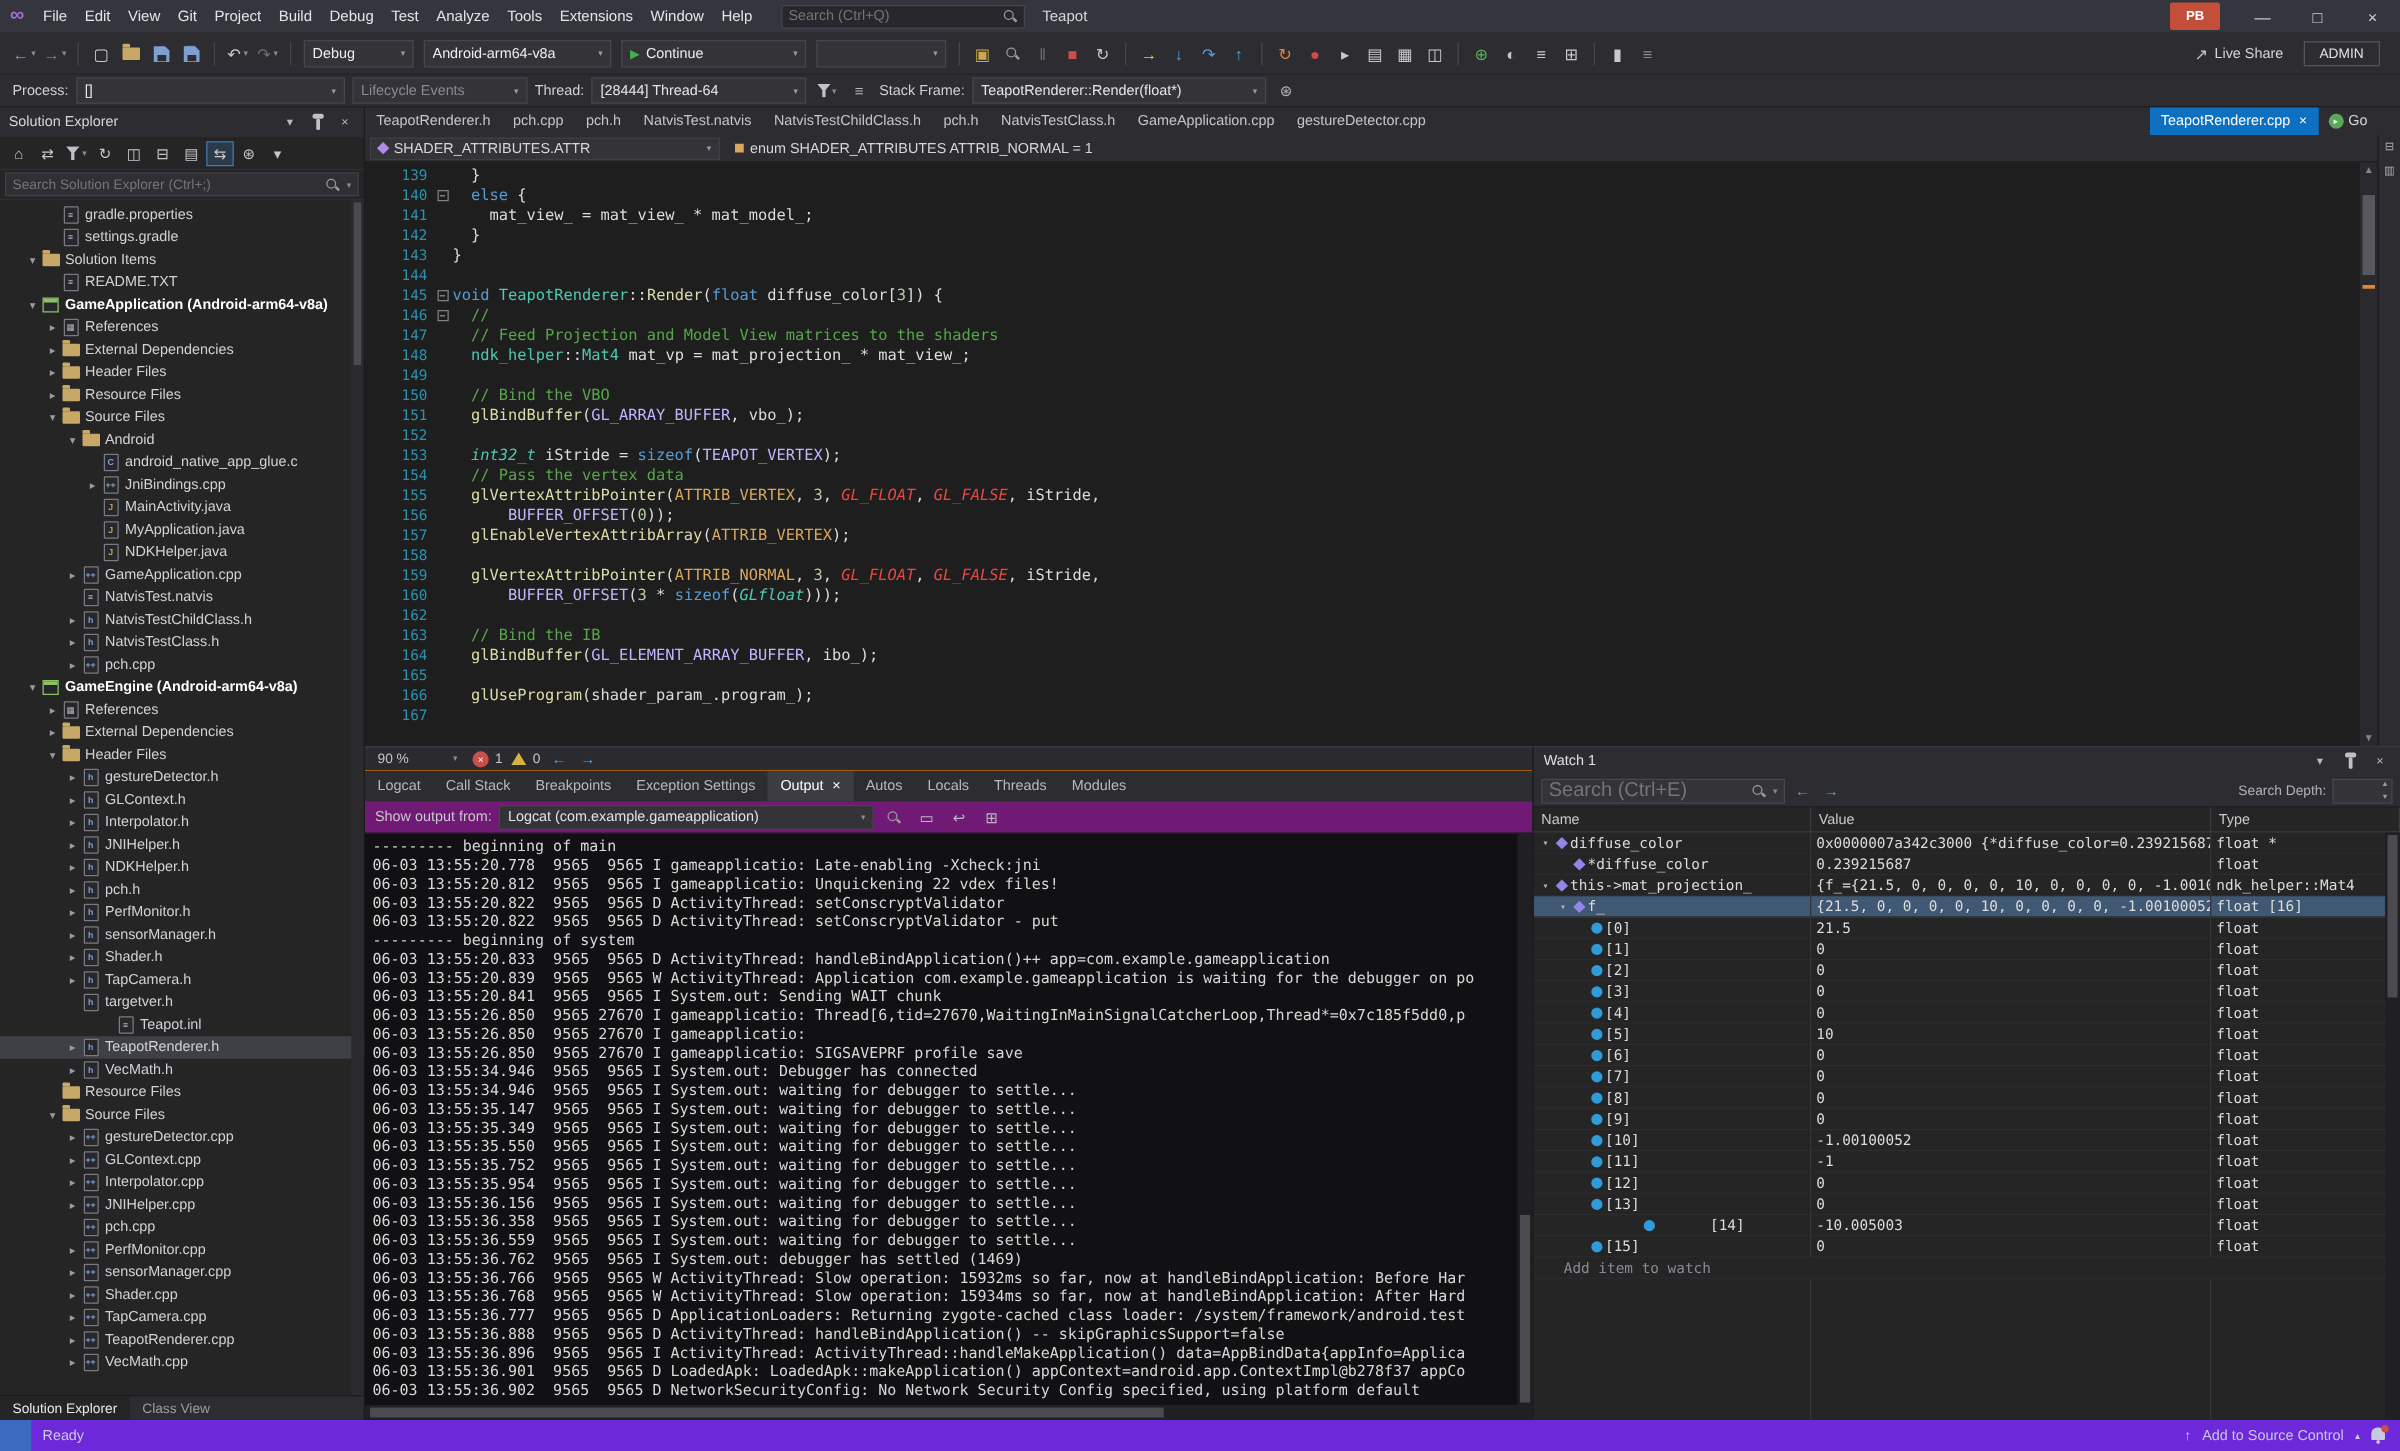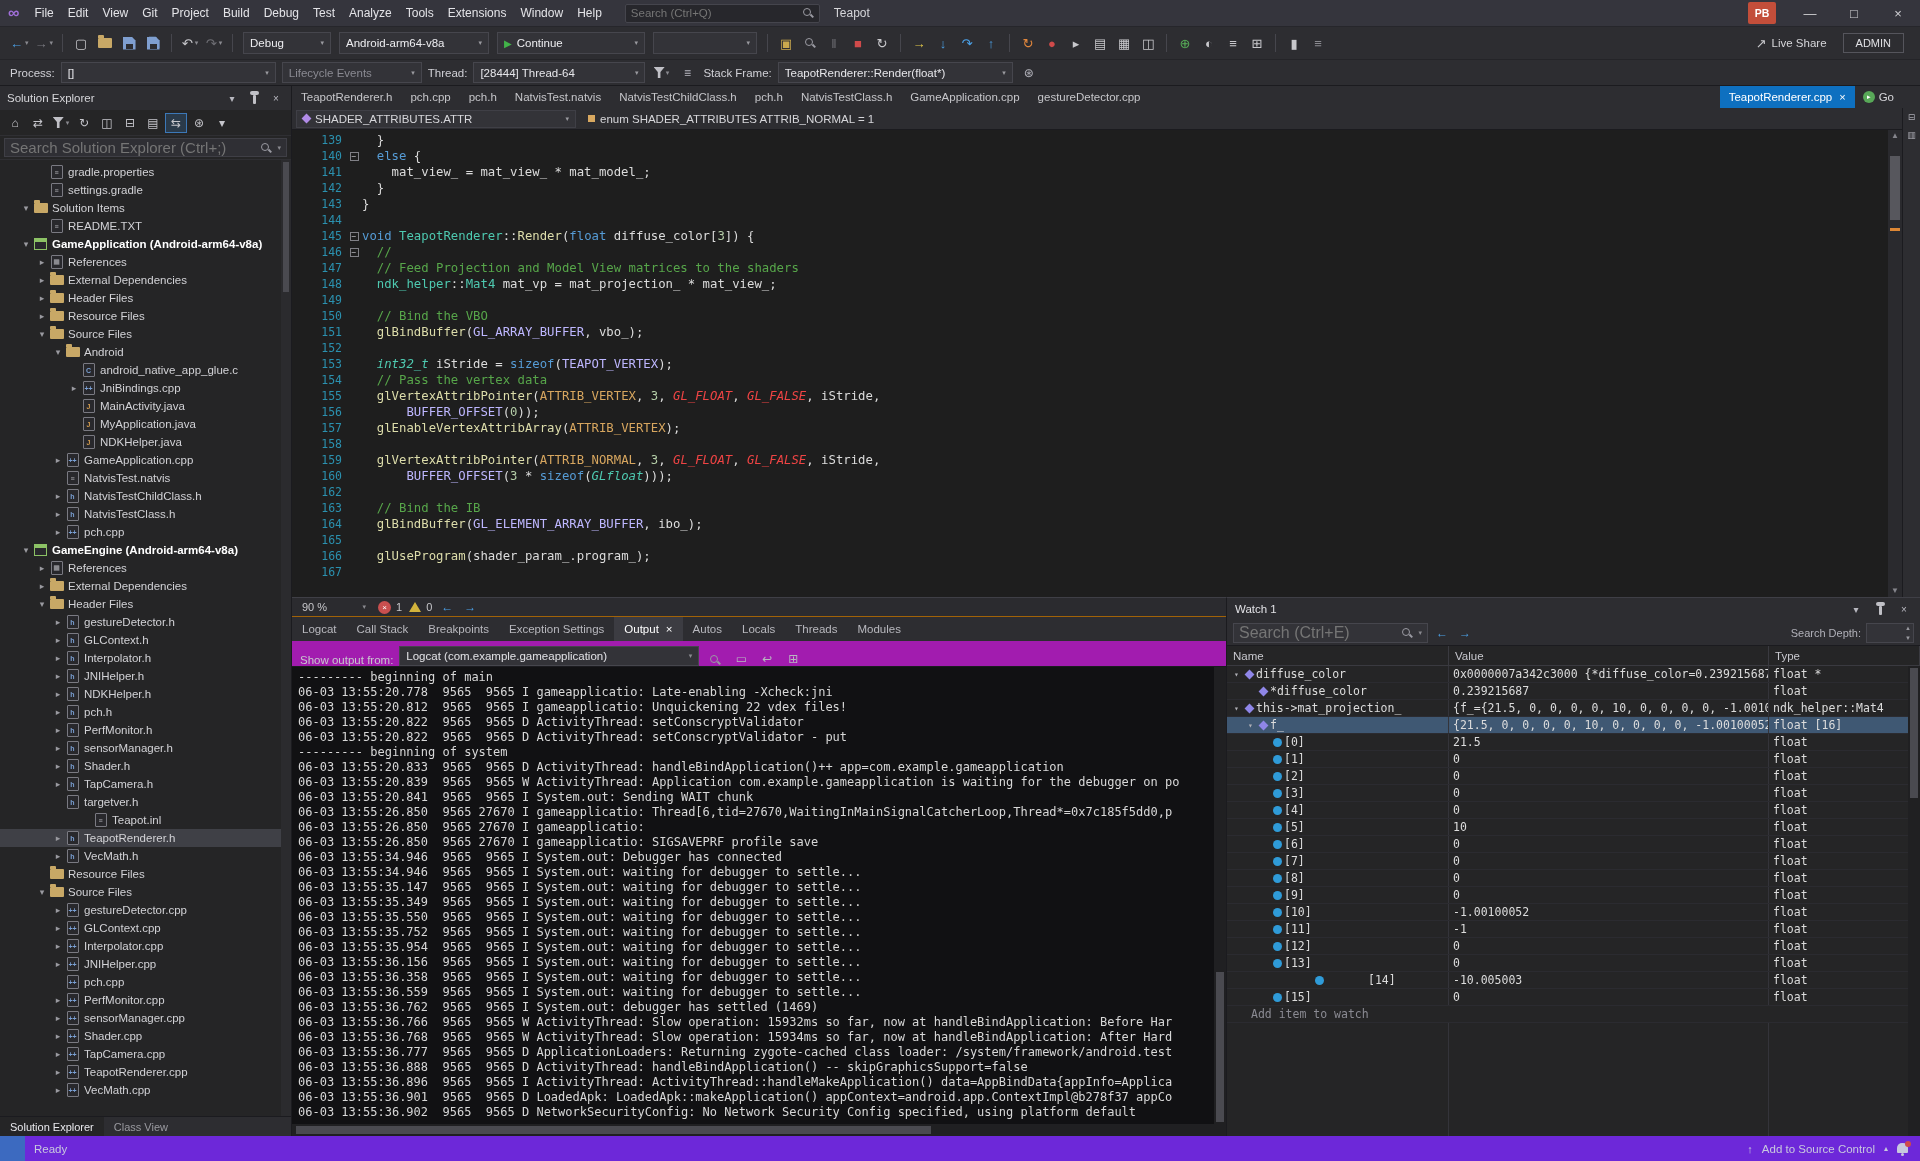--- a/index.html
+++ b/index.html
@@ -9,21 +9,21 @@
 
   
   .titlebar{height:27px;background:#35353d;display:flex;align-items:center;padding-left:8px;border-bottom:1px solid #26262b}
   .vs-logo{color:#a06fd8;font-size:16px;margin-right:8px;font-weight:bold}
   .menu-item{padding:3px 7px;font-size:12px;color:#e4e4e8}
   .qsearch{margin-left:16px;width:195px;height:19px;background:#27272c;border:1px solid #45454d;border-radius:2px;
            display:flex;align-items:center;padding:0 5px;color:#9a9aa2;font-size:11.5px}
   .qsearch input{flex:1;background:transparent;border:none;outline:none;color:#9a9aa2;font-size:11.5px;font-family:inherit}
   .sol-name{margin-left:14px;font-size:12px;color:#d6d6da}
   .tb-right{margin-left:auto;display:flex;align-items:center;height:100%}
-  .avatar{width:28px;height:22px;background:#c34e3a;color:#fff;font-size:10.5px;font-weight:bold;
+  .avatar{width:40px;height:22px;background:#c34e3a;color:#fff;font-size:10.5px;font-weight:bold;
           display:flex;align-items:center;justify-content:center;border-radius:2px;margin-right:12px}
   .win-btn{width:44px;height:26px;display:flex;align-items:center;justify-content:center;color:#d0d0d4;font-size:13px}
 
   
   .mag{position:relative;width:12px;height:12px;display:inline-block;color:#9a9aa2;flex:none}
   .mag::before{content:"";position:absolute;left:1px;top:1px;width:6px;height:6px;border:1.5px solid currentColor;border-radius:50%}
   .mag::after{content:"";position:absolute;left:8px;top:8px;width:4px;height:1.5px;background:currentColor;transform:rotate(45deg)}
   .folder-ic{width:14px;height:10px;background:#c8a866;position:relative;border-radius:1px;display:inline-block;flex:none}
   .folder-ic::before{content:"";position:absolute;top:-3px;left:0;width:6px;height:3px;background:#c8a866;border-radius:1px 1px 0 0}
   .floppy{width:13px;height:13px;background:#7f9fd0;clip-path:polygon(0 0,70% 0,100% 30%,100% 100%,0 100%);position:relative;display:inline-block}
@@ -68,21 +68,21 @@
   
   .sidebar{width:292px;min-width:292px;background:#252526;display:flex;flex-direction:column;border-right:1px solid #1b1b1f;position:relative}
   .se-header{height:24px;display:flex;align-items:center;padding:0 7px;background:#2d2d31;font-size:11.5px;color:#d6d6da;gap:6px}
   .se-header .ttl{flex:1}
   .se-hic{width:16px;text-align:center;color:#b8b8c0;font-size:10px;display:flex;justify-content:center}
   .se-tools{height:26px;display:flex;align-items:center;gap:1px;padding:0 4px;background:#252526;border-bottom:1px solid #2f2f33}
   .se-tool{width:22px;height:20px;display:flex;align-items:center;justify-content:center;color:#c6c6cc;font-size:12px;gap:1px}
   .se-tool.selected{border:1px solid #3c78b8;background:#2a3a4a}
   .se-search{height:24px;display:flex;align-items:center;border-bottom:1px solid #2f2f33;background:#252526;padding:0 4px}
   .se-search .box{flex:1;height:19px;background:#2f2f34;border:1px solid #3f3f46;display:flex;align-items:center;padding:0 5px;gap:4px}
-  .se-search input{flex:1;background:transparent;border:none;outline:none;color:#b4b4ba;font-size:15px;font-family:inherit}
+  .se-search input{flex:1;background:transparent;border:none;outline:none;color:#b4b4ba;font-size:11px;font-family:inherit}
   .tree{flex:1;overflow:hidden;padding-top:3px;position:relative}
   .tree-row{height:18px;display:flex;align-items:center;font-size:11.5px;color:#d2d2d6;white-space:nowrap}
   .tree-row.sel{background:#3f4046}
   .tw-exp{width:12px;font-size:9px;color:#9a9aa0;text-align:center;flex:none}
   .tw-ico{width:17px;flex:none;display:flex;justify-content:center;align-items:center}
   .fi{width:12px;height:14px;border:1px solid #7a7a82;border-radius:1px;background:#28282c;font-size:7px;
       display:flex;align-items:center;justify-content:center;font-weight:bold}
   .fi-cpp,.fi-h,.fi-c{color:#7aa0d4}
   .fi-java{color:#d09a4e}
   .fi-doc,.fi-ref,.fi-natvis,.fi-inl{color:#b0b0b6}
@@ -146,21 +146,21 @@
   .zoom-dd .lbl{flex:1}
   .err-dot{width:13px;height:13px;border-radius:50%;background:#c94f4f;color:#fff;font-size:8px;display:flex;align-items:center;justify-content:center;flex:none}
   .warn-tri{width:0;height:0;border-left:6px solid transparent;border-right:6px solid transparent;border-bottom:10px solid #d2b33c;flex:none}
   .cnt{font-size:11px;color:#c6c6ca;margin-left:-2px}
   .znav{color:#4ba1e8;font-size:12px;padding:0 2px}
 
   .output-panel{flex:1;display:flex;flex-direction:column;background:#252526;position:relative;min-height:0}
   .out-tabs{height:24px;display:flex;align-items:center;background:#2d2d31}
   .out-tab{padding:0 10px;height:24px;display:flex;align-items:center;font-size:11.5px;color:#b8b8be;gap:7px;white-space:nowrap}
   .out-tab.active{background:#3c3c42;color:#fff}
-  .out-from{height:26px;display:flex;align-items:flex-end;gap:6px;padding:0 8px;background:#a21caf;border-bottom:1px solid #1b1b1f}
+  .out-from{height:26px;display:flex;align-items:center;gap:6px;padding:0 8px;background:#701a75;border-bottom:1px solid #1b1b1f}
   .of-label{font-size:11.5px;color:#c8c8ce;white-space:nowrap}
   .of-dd{width:300px;height:20px;background:#333338;border:1px solid #46464d;display:flex;align-items:center;padding:0 6px;font-size:11.5px;color:#e2e2e6}
   .of-dd .lbl{flex:1;white-space:nowrap;overflow:hidden}
   .of-ic{width:20px;text-align:center;color:#b8b8c0;font-size:12px;display:flex;justify-content:center}
   .log{flex:1;background:#111113;padding:3px 0 0 6px;font-family:"DejaVu Sans Mono",monospace;font-size:12px;
        line-height:15px;color:#d8d8d8;overflow:hidden;white-space:pre}
   .log-line{height:15px}
   .out-vscroll{position:absolute;right:0;top:50px;bottom:12px;width:12px;background:#202022}
   .out-vscroll .thumb{position:absolute;bottom:2px;height:150px;left:2px;right:2px;background:#4a4a50}
   .out-hscroll{height:12px;background:#202022;position:relative}

